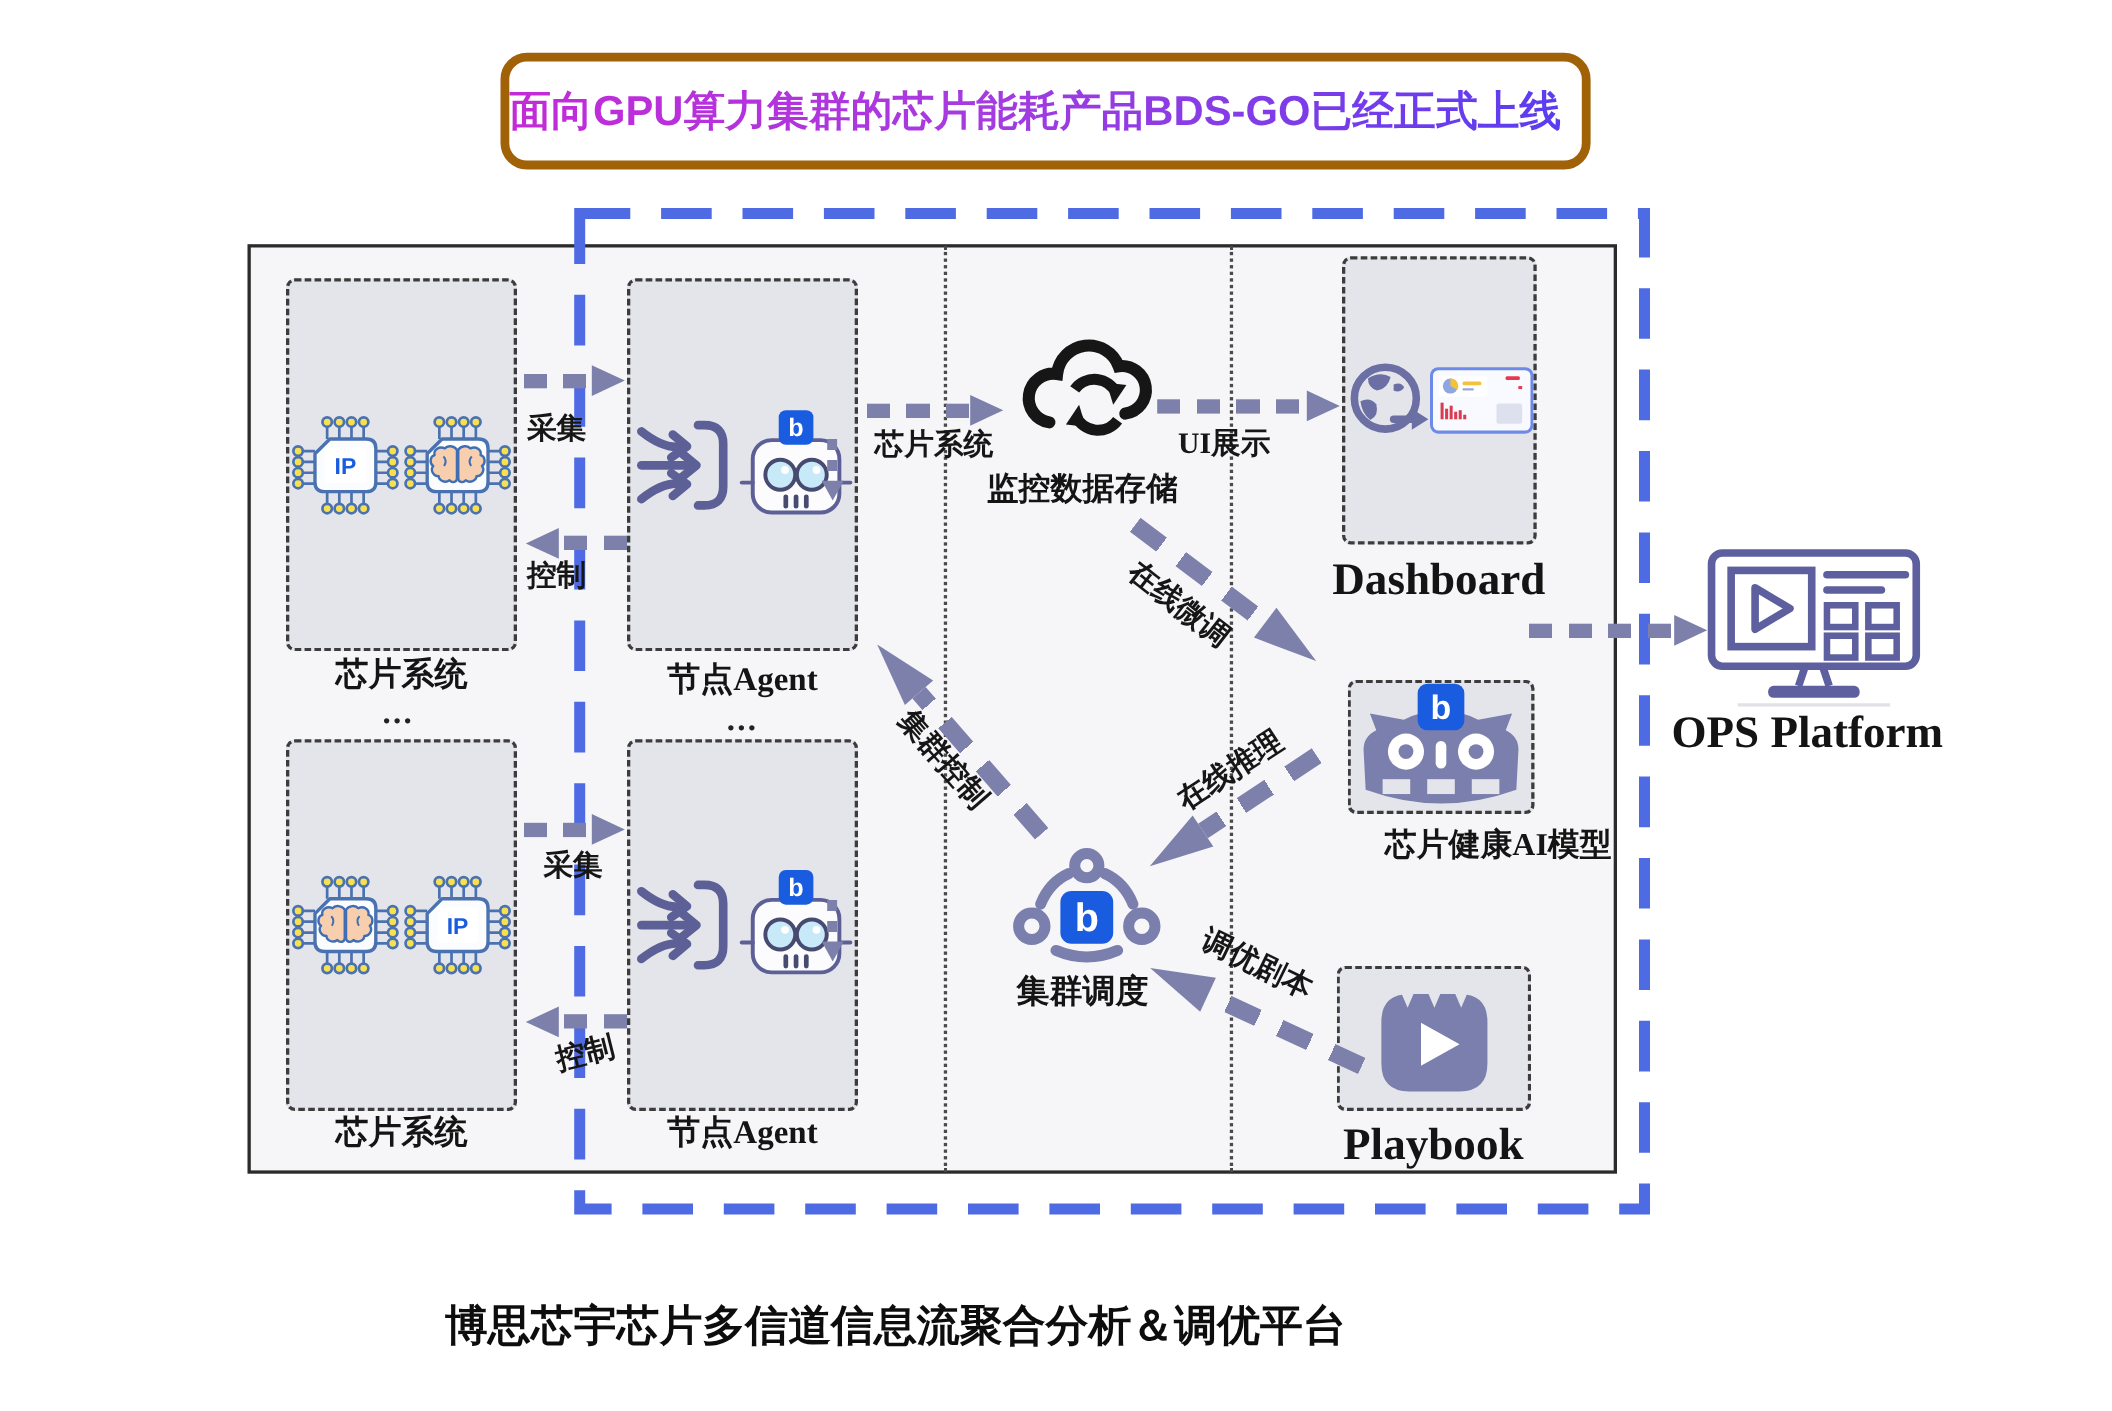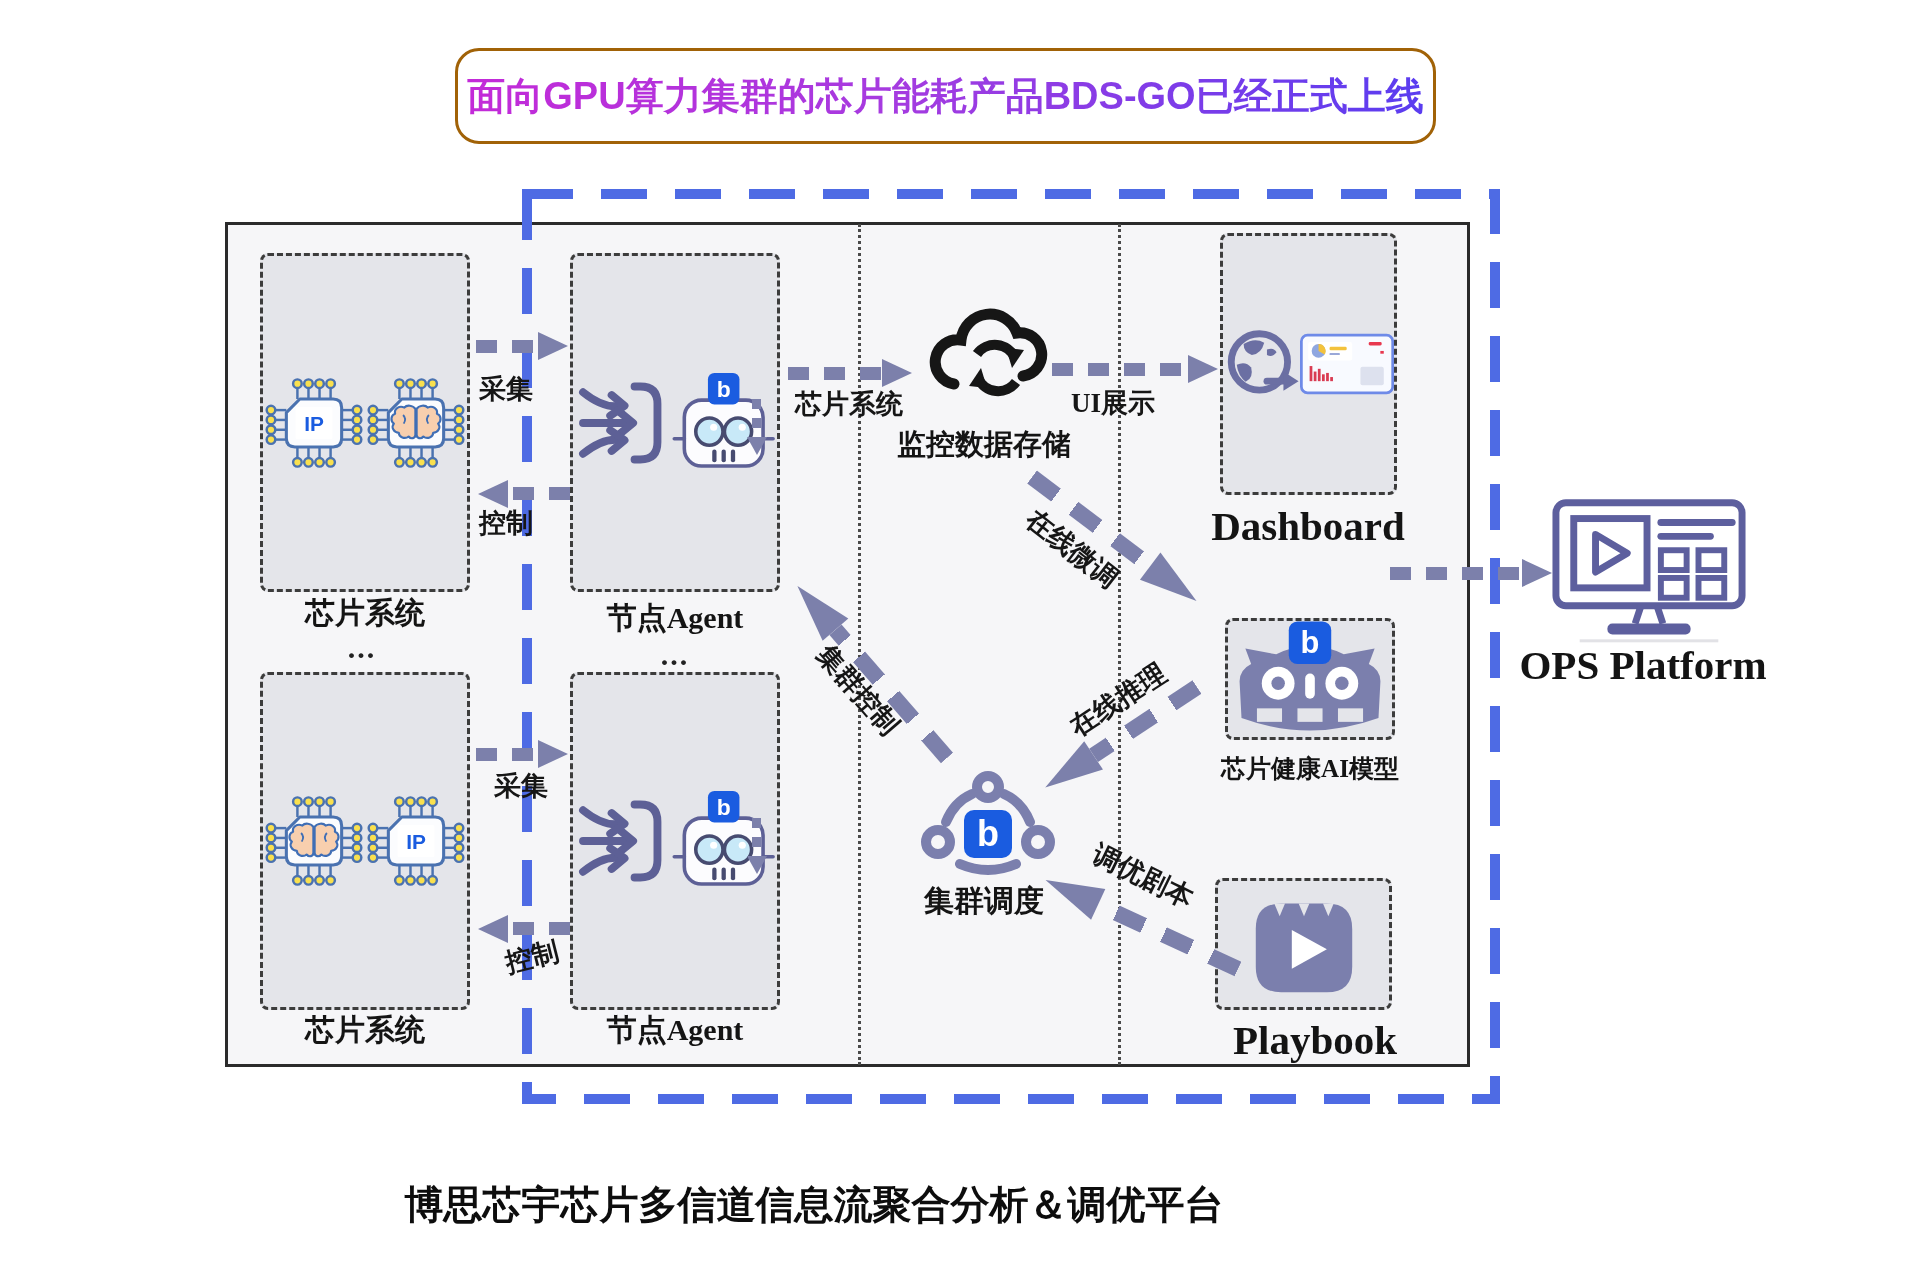--- a/index.html
+++ b/index.html
@@ -1,20 +1,20 @@
 <!DOCTYPE html>
 <html><head>
 <meta charset="utf-8">
 <style>
   html,body{margin:0;padding:0;background:#fff;}
   .stage{position:relative;width:1920px;height:1283px;background:#fff;overflow:hidden;
          font-family:"Liberation Serif","DejaVu Serif",serif;}
   
-  .banner{position:absolute;left:455px;top:48px;width:975px;height:90px;border:3px solid #a16207;
-          border-radius:24px;display:flex;align-items:center;justify-content:center;background:#fff;}
+  .banner{position:absolute;left:455px;top:48px;width:975px;height:90px;border:8px solid #a16207;
+          border-radius:24px;display:flex;align-items:center;background:#fff;}
   .banner-text{font-family:"Liberation Sans","DejaVu Sans",sans-serif;font-weight:bold;font-size:38px;
                color:#8b33e3;white-space:nowrap;}
   @supports ((background-clip:text) or (-webkit-background-clip:text)){
     .banner-text{background:linear-gradient(90deg,#c32ad8 0%,#a53be0 45%,#5a3df0 100%);
                  -webkit-background-clip:text;background-clip:text;color:transparent;-webkit-text-fill-color:transparent;}
   }
   
   .inner-box{position:absolute;left:225px;top:222px;width:1245px;height:845px;background:#f6f6f8;
              border:3px solid #2b2b2b;box-sizing:border-box;}
   .vsep{position:absolute;top:224px;height:841px;width:0;border-left:3px dotted #4a4a4a;}
@@ -349,21 +349,21 @@
       <circle cx="52" cy="64" r="7" fill="#7b7fad"></circle>
         <circle cx="118" cy="64" r="7" fill="#7b7fad"></circle>
       <rect x="80" y="54" width="10" height="26" rx="5" fill="#ffffff"></rect>
       <rect x="30" y="90" width="26" height="14" fill="#e4e5ea"></rect>
       <rect x="72" y="90" width="26" height="14" fill="#e4e5ea"></rect>
       <rect x="114" y="90" width="26" height="14" fill="#e4e5ea"></rect>
       <rect x="63" y="0" width="44" height="44" rx="9" fill="#1a5ce0"></rect>
       <text x="85" y="33" text-anchor="middle" font-family="Liberation Sans, DejaVu Sans, sans-serif" font-size="32" font-weight="bold" fill="#ffffff">b</text>
     </svg>
   </div>
-  <div class="nlabel" style="left:1310px;top:768px;font-size:25px;">芯片健康AI模型</div>
+  <div class="nlabel" style="left:1362px;top:768px;font-size:29px;">芯片健康AI模型</div>
 
   <svg class="abs icon" style="left:918px;top:770px;" width="140" height="110" viewBox="0 0 140 110">
     <g fill="none" stroke="#7b7fad" stroke-width="10" stroke-linecap="round">
       <circle cx="70" cy="17" r="11"></circle>
       <circle cx="20" cy="72" r="12"></circle>
       <circle cx="120" cy="72" r="12"></circle>
       <path d="M 28 52 Q 36 32 54 24"></path>
       <path d="M 86 24 Q 104 32 112 52"></path>
       <path d="M 42 94 Q 70 106 98 94"></path>
     </g>
@@ -374,21 +374,21 @@
 
   <div class="nbox" style="left:1215px;top:878px;width:177px;height:132px;">
     <svg class="icon" width="112" height="112" viewBox="0 0 115 115">
       <path d="M 8 42 Q 8 16 34 16 H 81 Q 107 16 107 42 V 81 Q 107 107 81 107 H 34 Q 8 107 8 81 Z" fill="#7b7fad"></path>
       <polygon points="27,16 38,16 32.5,29" fill="#e4e5ea"></polygon>
       <polygon points="52,16 63,16 57.5,29" fill="#e4e5ea"></polygon>
       <polygon points="77,16 88,16 82.5,29" fill="#e4e5ea"></polygon>
       <polygon points="45,43 45,83 81,63" fill="#ffffff"></polygon>
     </svg>
   </div>
-  <div class="nlabel en" style="left:1303px;top:1040px;margin-left:12px;">Playbook</div>
+  <div class="nlabel en" style="left:1303px;top:1040px;">Playbook</div>
 
   <svg class="abs icon" style="left:1550px;top:496px;" width="198" height="155" viewBox="0 0 200 155">
     <rect x="6" y="6" width="188" height="104" rx="10" fill="#ffffff" stroke="#5d5f9e" stroke-width="7"></rect>
     <rect x="24" y="22" width="74" height="70" fill="none" stroke="#5d5f9e" stroke-width="7"></rect>
     <path d="M 46 38 L 78 57 L 46 76 Z" fill="none" stroke="#5d5f9e" stroke-width="7" stroke-linejoin="round"></path>
     <g stroke="#5d5f9e" stroke-width="7" stroke-linecap="round">
       <line x1="112" y1="26" x2="184" y2="26"></line>
         <line x1="112" y1="40" x2="162" y2="40"></line>
     </g>
     <g fill="none" stroke="#5d5f9e" stroke-width="6">

